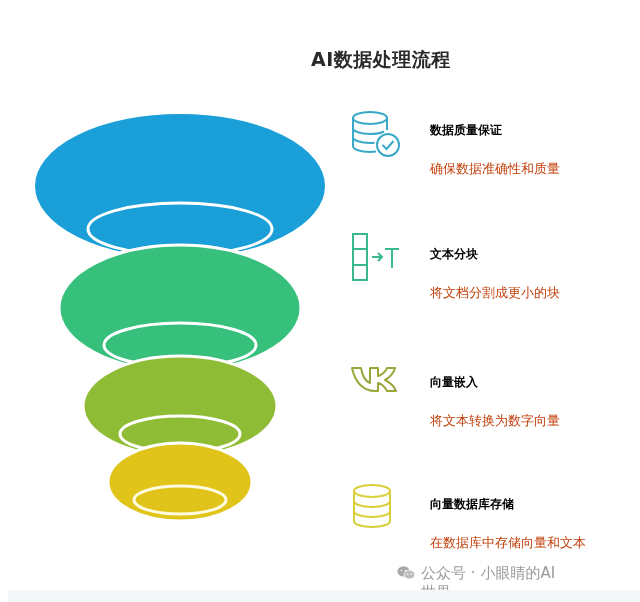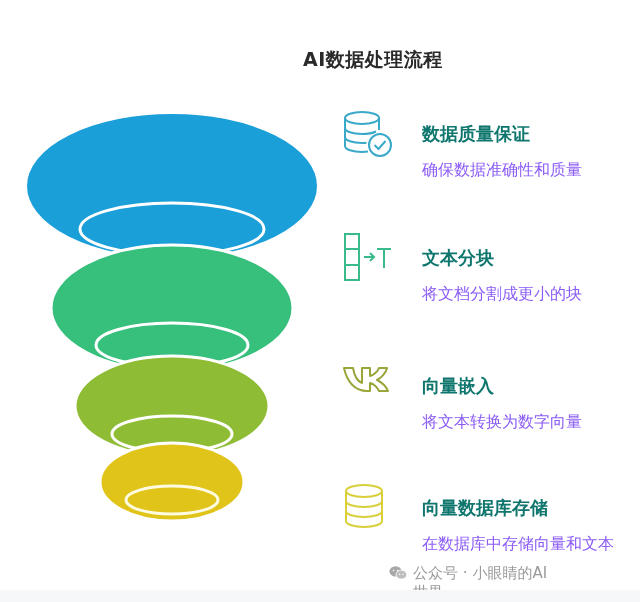--- a/index.html
+++ b/index.html
@@ -2,34 +2,34 @@
 <html><head>
   <meta charset="utf-8">
   <style>
     html, body { margin: 0; padding: 0; }
     body {
       width: 640px; height: 602px; overflow: hidden;
       background: #ffffff;
       font-family: "DejaVu Sans", "Liberation Sans", sans-serif;
       position: relative;
     }
-    .canvas { position: absolute; left: 0; top: 0; width: 548px; height: 602px; }
+    .canvas { position: absolute; left: 8px; top: 0; width: 548px; height: 602px; }
     .title {
       position: absolute; left: 303px; top: 47px;
       font-size: 19px; font-weight: bold; color: #2a2a2a; letter-spacing: 0.5px;
     }
     .step { position: absolute; left: 340px; width: 290px; height: 90px; }
     .step .icon { position: absolute; left: 0; top: 0; width: 60px; height: 56px; }
     .step .label {
       position: absolute; left: 82px; top: 14px;
-      font-size: 18px; font-weight: bold; color: #0f766e;
+      font-size: 12px; font-weight: bold; color: #000000;
     }
     .step .desc {
       position: absolute; left: 82px; top: 52px;
-      font-size: 16px; color: #8b5cf6;
+      font-size: 13px; color: #c2410c;
     }
     .watermark {
       position: absolute; left: 389px; top: 564px;
       font-size: 15px; color: #9a9a9a;
       display: flex; gap: 6px;
     }
     .footer-band { position: absolute; left: 0; top: 590px; width: 640px; height: 12px; background: #f6f7f9; }
   </style>
 </head>
 <body>

